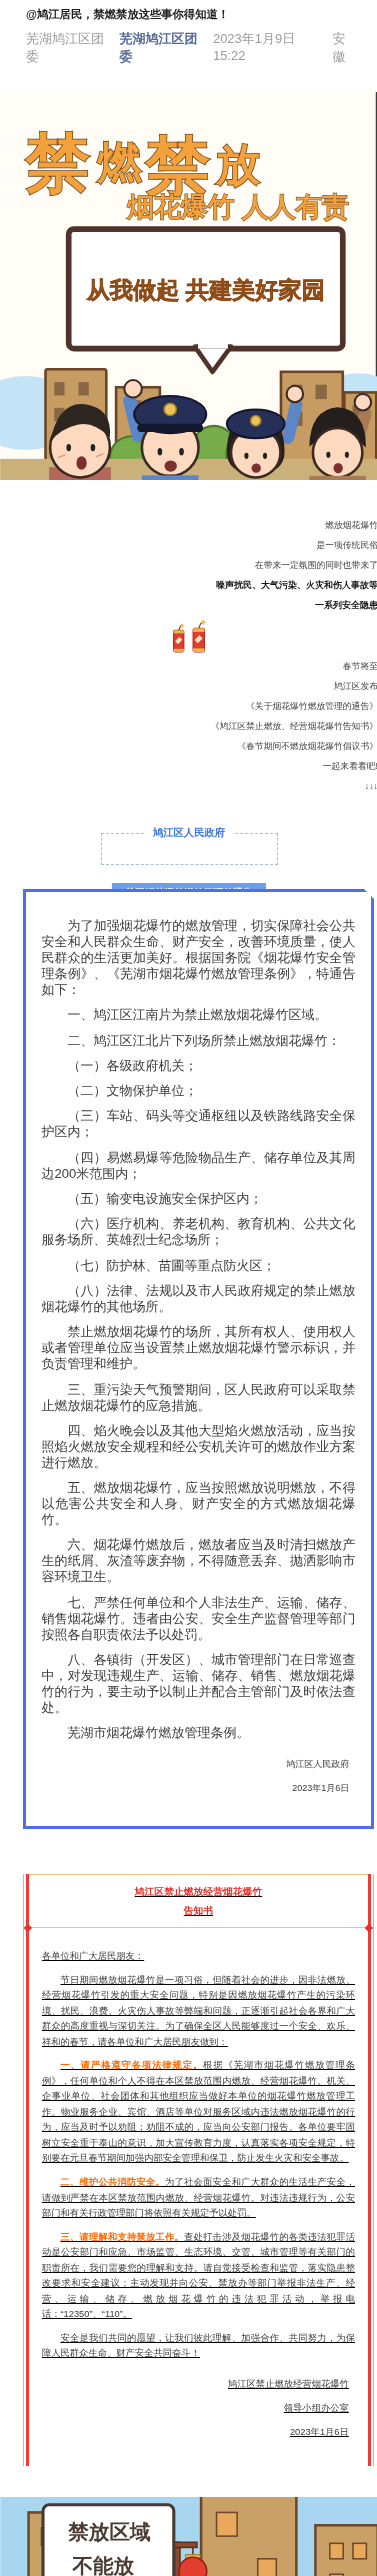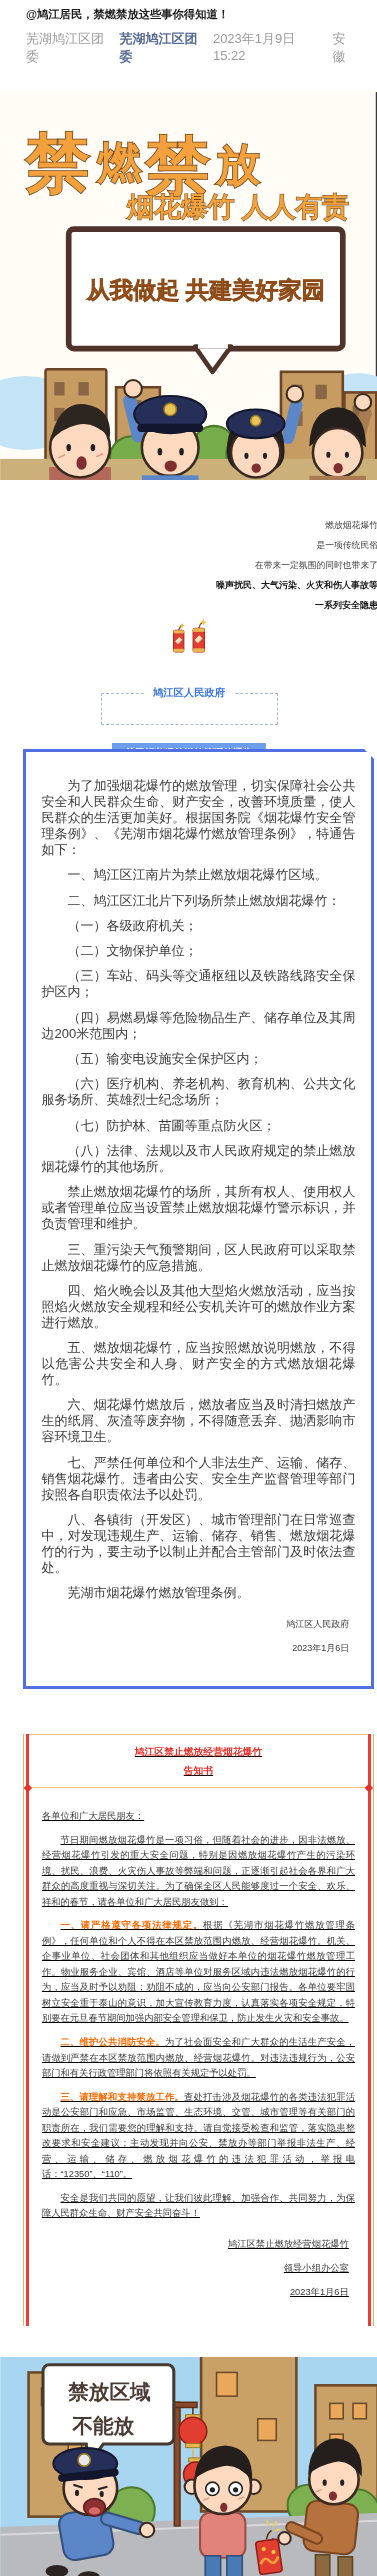--- a/index.html
+++ b/index.html
@@ -198,20 +198,29 @@
         <rect x="9" y="28" width="8" height="12" fill="#f7e2c0" transform="rotate(45 13 34)"></rect>
       </svg>
       <svg width="15.5" height="34" viewBox="0 0 30 66">
         <path d="M15,18 q3,-9 8,-13" stroke="#8a4a2e" stroke-width="2.5" fill="none"></path>
         <path d="M24,0 l2,4.4 4.4,2 -4.4,2 -2,4.4 -2,-4.4 -4.4,-2 4.4,-2 Z" fill="#f5c33c"></path>
         <rect x="4" y="18" width="22" height="46" rx="3" fill="#e23d31" stroke="#b02318" stroke-width="2"></rect>
         <rect x="4" y="18" width="22" height="7" fill="#e8b74e"></rect>
           <rect x="4" y="57" width="22" height="7" fill="#e8b74e"></rect>
         <rect x="10.5" y="33" width="9" height="13" fill="#f7e2c0" transform="rotate(45 15 39)"></rect>
       </svg>
+    </div>
+    <div>
+      <p class="sline">春节将至</p>
+        <p class="sline">鸠江区发布</p>
+        <p class="sline">《关于烟花爆竹燃放管理的通告》</p>
+        <p class="sline">《鸠江区禁止燃放、经营烟花爆竹告知书》</p>
+        <p class="sline">《春节期间不燃放烟花爆竹倡议书》</p>
+        <p class="sline">一起来看看吧!</p>
+        <p class="sline">↓↓↓</p>
     </div>
   </div>
 
   <div class="gov-head">
     <div class="dash-box"></div>
     <div class="gov-title">鸠江区人民政府</div>
     <div class="pill">
       <span>关于烟花爆竹燃放管理的通告</span>
       <i class="pill-tri"></i>
     </div>

